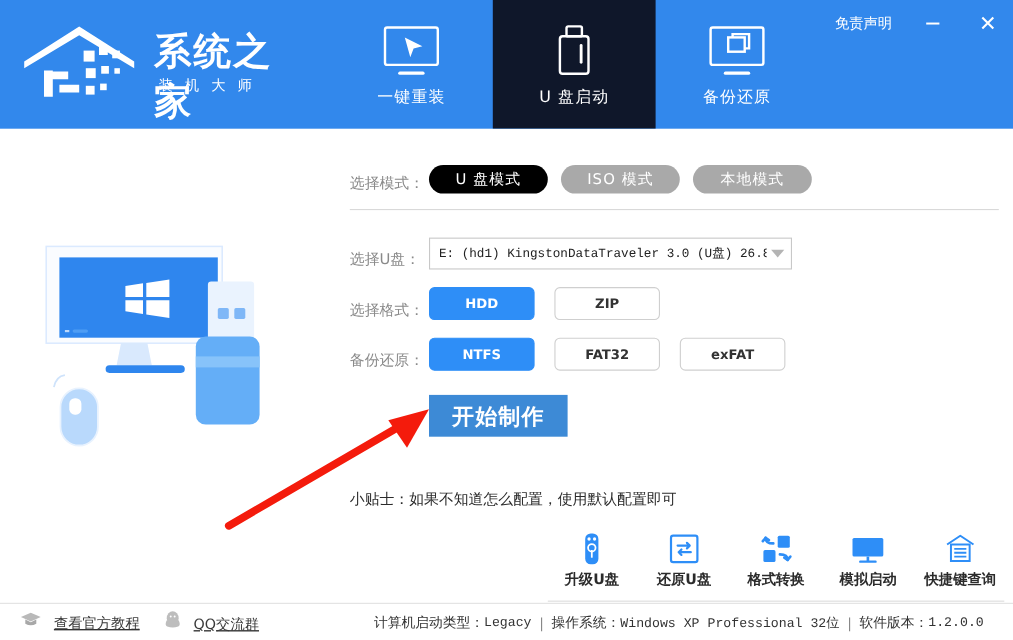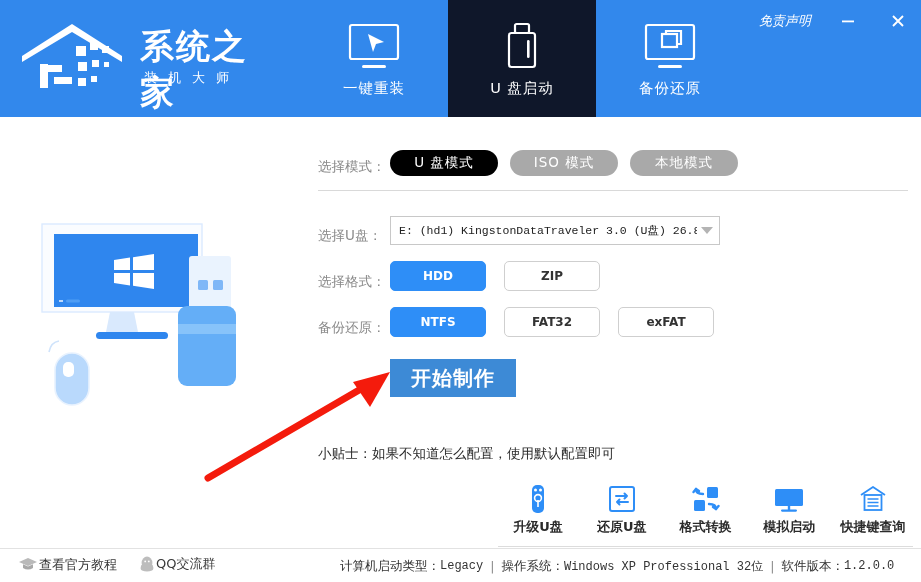--- a/index.html
+++ b/index.html
@@ -61,21 +61,20 @@
     margin-top: 4px;
     font-size: 14.5px;
     font-family: "DejaVu Sans", sans-serif;
     letter-spacing: 1px;
   }
 
   .win-ctrls {
     position: absolute; right: 10px; top: 10px;
     display: flex; align-items: center; gap: 24px;
     color: #ffffff;
-    font-style: italic;
   }
   .disclaimer {
     font-size: 13px;
     font-family: "DejaVu Sans", sans-serif;
     cursor: pointer;
     white-space: nowrap;
   }
   .wbtn {
     width: 26px; height: 22px;
     display: flex; align-items: center; justify-content: center;
@@ -222,21 +221,21 @@
 
   
   .statusbar {
     position: absolute; left: 0; top: 548px;
     width: 921px; height: 34px;
     border-top: 1px solid #e2e2e2;
     background: #ffffff;
     display: flex; align-items: center;
   }
   .sb-left { display: flex; align-items: center; margin-left: 18px; gap: 22px; }
-  .sb-item { display: flex; align-items: flex-start; gap: 1px; cursor: pointer; }
+  .sb-item { display: flex; align-items: flex-end; gap: 11px; cursor: pointer; text-decoration: underline; }
   .sb-item-label {
     font-size: 13px;
     color: #3a3a3a;
     font-family: "DejaVu Sans", sans-serif;
     white-space: nowrap;
   }
   .sb-right {
     position: absolute; left: 340px; top: 0;
     height: 34px; display: flex; align-items: center;
     font-size: 12.5px;

